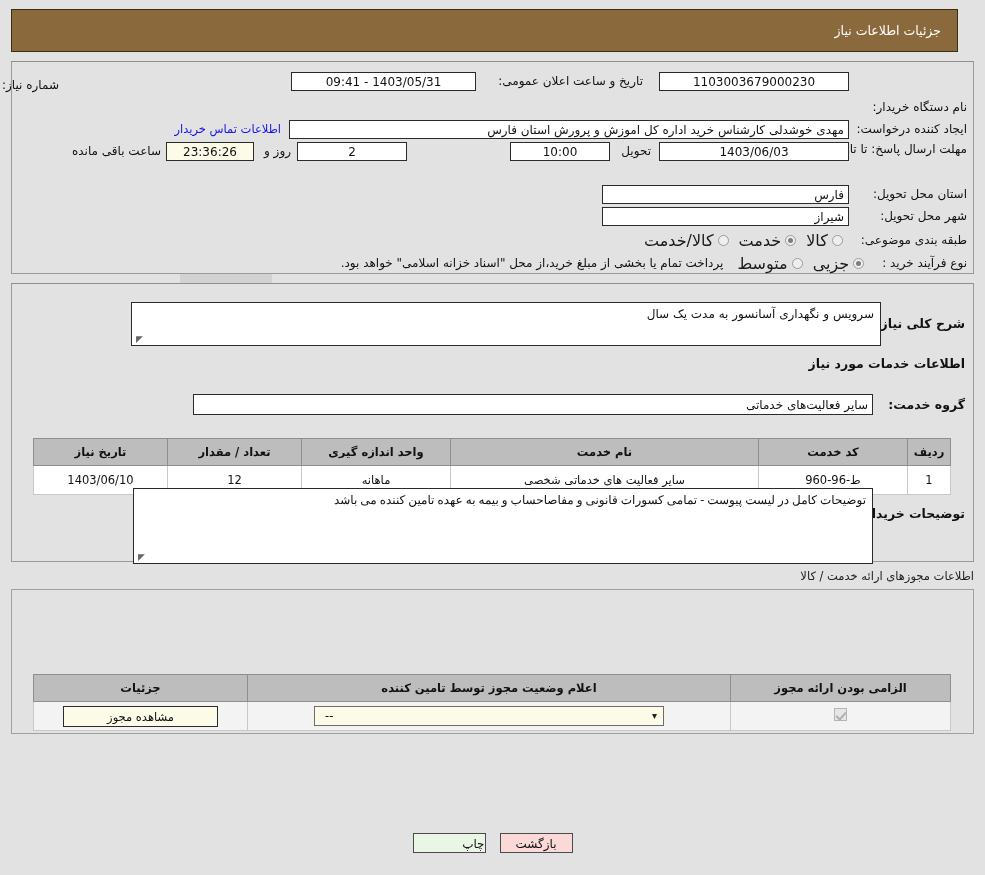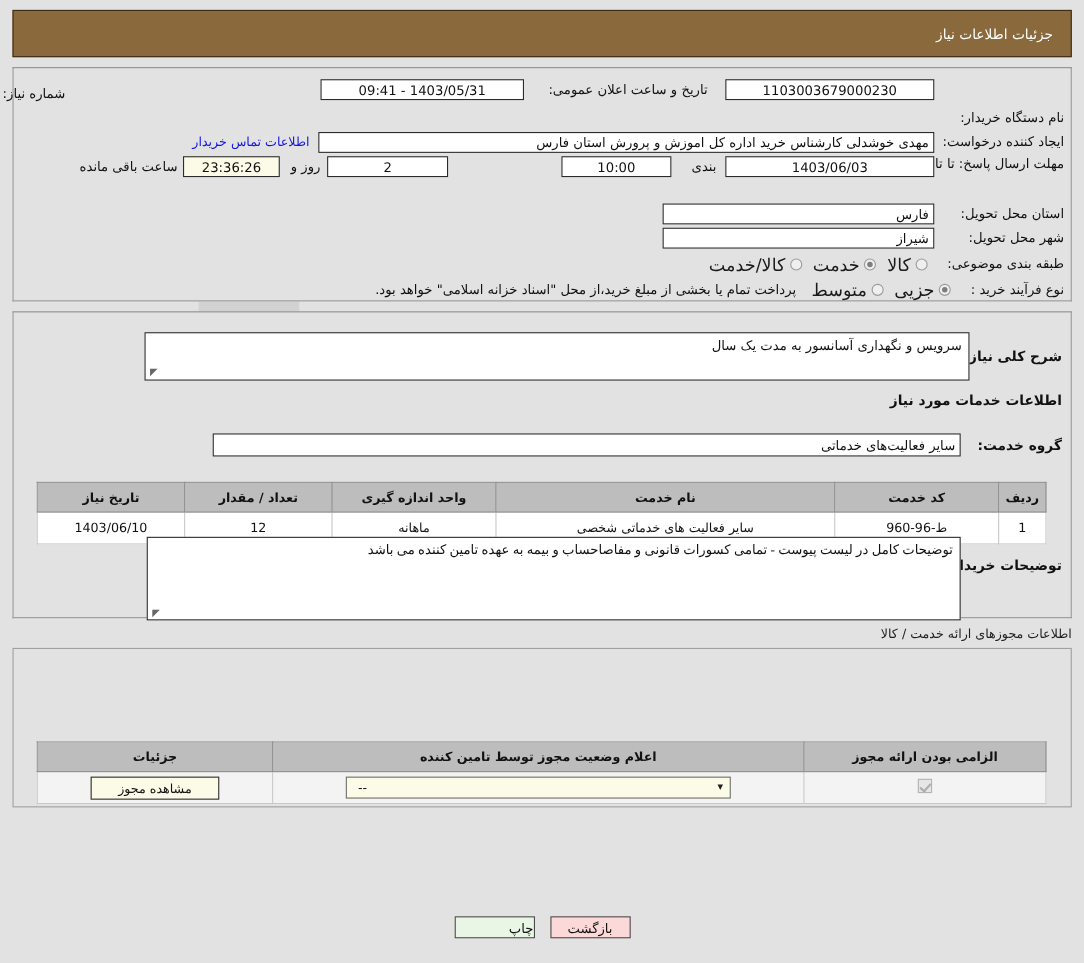--- a/index.html
+++ b/index.html
@@ -33,21 +33,21 @@
     background:rgba(150,150,150,.20);
     clip-path:polygon(50% 0%,100% 18%,100% 62%,50% 100%,0% 62%,0% 18%);
   }
   .wm-v{
     position:absolute;left:330px;top:322px;width:160px;height:90px;
     color:rgba(214,150,150,.45);font-size:120px;line-height:70px;
     font-weight:bold;direction:ltr;
   }
   
   .page{position:relative;z-index:10;}
-  .titlebar-wrap{padding:9px 11px 0 11px;}
+  .titlebar-wrap{padding:9px 27px 0 11px;}
   .titlebar{
     height:43px;background:#8a6a3c;border:1px solid #3c2d17;
     display:flex;align-items:center;justify-content:flex-start;
     padding-right:16px;box-sizing:border-box;
   }
   .titlebar span{color:#fff;font-size:12.5px;font-weight:normal;}
   .panel{
     margin:9px 11px 0 11px;
     border:1px solid #9a9a9a;border-top-color:#8f8f8f;
     background:#e2e2e2;box-sizing:border-box;position:relative;
@@ -172,21 +172,21 @@
 
     <div class="row">
       <div class="lbl" style="position:absolute;right:6px;top:58px;line-height:19px;">ایجاد کننده درخواست:</div>
       <div class="fld right" style="position:absolute;right:124px;width:560px;top:58px;">مهدی خوشدلی کارشناس خرید اداره کل اموزش و پرورش استان فارس</div>
       <div class="link" style="position:absolute;right:692px;top:58px;line-height:19px;">اطلاعات تماس خریدار</div>
     </div>
 
     <div class="row">
       <div class="lbl" style="position:absolute;right:6px;top:80px;width:112px;line-height:15px;text-align:left;">مهلت ارسال پاسخ: تا تاریخ:</div>
       <div class="fld" style="position:absolute;right:124px;width:190px;top:80px;">1403/06/03</div>
-      <div class="lbl" style="position:absolute;right:322px;top:80px;line-height:19px;">بندی</div>
+      <div class="lbl" style="position:absolute;right:322px;top:80px;line-height:19px;">تحویل</div>
       <div class="fld" style="position:absolute;right:363px;width:100px;top:80px;">10:00</div>
       <div class="fld" style="position:absolute;right:566px;width:110px;top:80px;">2</div>
       <div class="lbl" style="position:absolute;right:682px;top:80px;line-height:19px;">روز و</div>
       <div class="fld cream" style="position:absolute;right:719px;width:88px;top:80px;">23:36:26</div>
       <div class="lbl" style="position:absolute;right:812px;top:80px;line-height:19px;">ساعت باقی مانده</div>
     </div>
 
     <div class="row">
       <div class="lbl" style="position:absolute;right:6px;top:123px;line-height:19px;">استان محل تحویل:</div>
       <div class="fld right" style="position:absolute;right:124px;width:247px;top:123px;">فارس</div>
@@ -282,21 +282,21 @@
           <td style="background:#f3f3f3;">
             <span class="chk"></span>
           </td>
           <td style="background:#f3f3f3;">
             <div class="sel" style="width:350px;margin:0 auto;">
               <span class="chev">▾</span>
               <span class="val">--</span>
             </div>
           </td>
           <td style="background:#f3f3f3;">
-            <div class="btn-view" style="width:117px;margin:0 auto;">مشاهده مجوز</div>
+            <div class="btn-view" style="width:155px;margin:0 auto;">مشاهده مجوز</div>
           </td>
         </tr>
       </tbody>
     </table>
   </div>
 
   <div class="footer">
     <div class="btn back">بازگشت</div>
     <div class="btn print">چاپ</div>
   </div>

